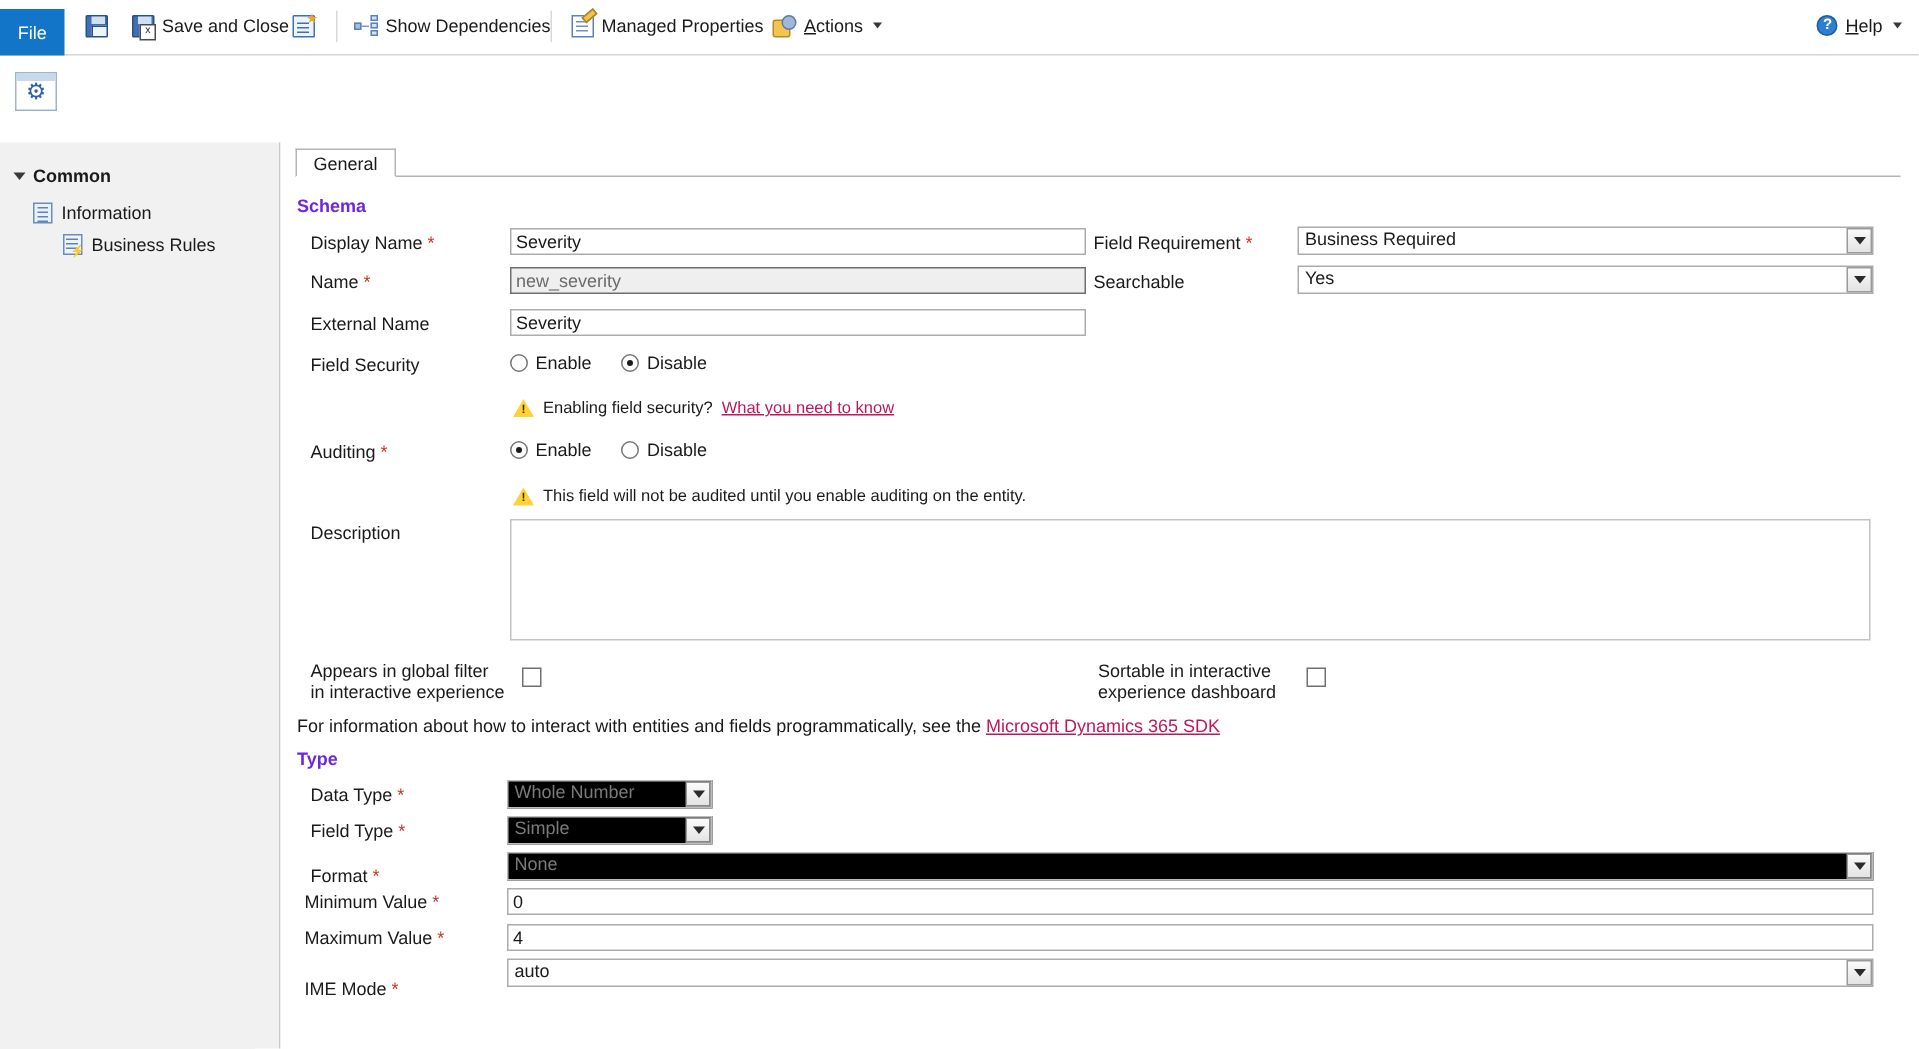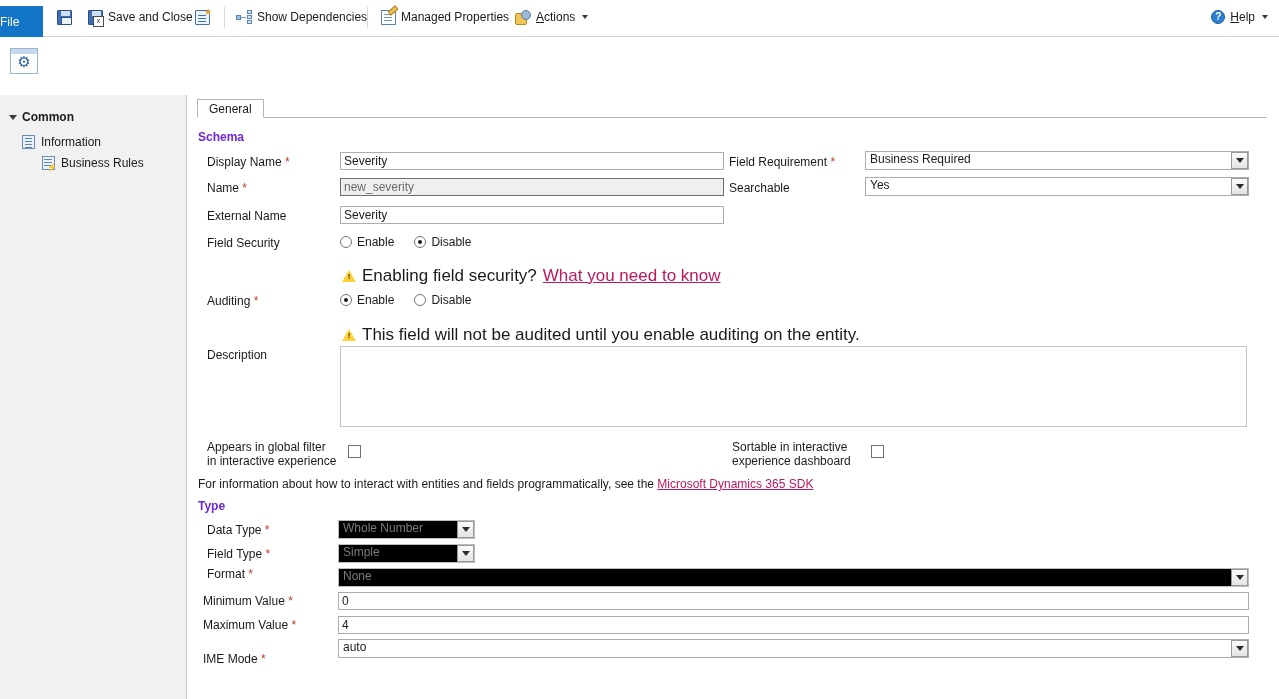--- a/index.html
+++ b/index.html
@@ -19,21 +19,21 @@
     width: 1279px; height: 37px;
     background: #ffffff;
     border-bottom: 1px solid #d4d4d4;
   }
   #file-tab {
     position: absolute; left: 0; top: 6px;
     width: 43px; height: 31px;
     background: #1275c7;
     color: #ffffff;
     font-size: 12px;
-    display: flex; align-items: center; justify-content: flex-start;
+    display: flex; align-items: center; justify-content: center;
     cursor: pointer;
   }
   .tb-item {
     position: absolute; top: 5px; height: 24px;
     display: flex; align-items: center; gap: 5px;
     padding: 0 3px;
     cursor: pointer;
     white-space: nowrap;
     font-size: 12px;
     color: #1a1a1a;
@@ -251,21 +251,21 @@
     width: 4px; height: 4px; border-radius: 50%; background: #1a1a1a;
   }
 
   
   .cbx {
     position: absolute; width: 13px; height: 13px;
     border: 1px solid #707070; background: #ffffff; cursor: pointer;
   }
 
   
-  .warn { position: absolute; display: flex; align-items: center; gap: 6px; font-size: 17px; color: #1a1a1a; }
+  .warn { position: absolute; display: flex; align-items: center; gap: 6px; font-size: 11px; color: #1a1a1a; }
   .ico-warn {
     width: 0; height: 0;
     border-left: 7px solid transparent;
     border-right: 7px solid transparent;
     border-bottom: 12px solid #ffd23a;
     position: relative; flex: 0 0 auto;
   }
   .ico-warn::after {
     content: "!"; position: absolute; left: -2px; top: 2px; width: 4px;
     font-size: 8px; font-weight: bold; color: #3a2c00; line-height: 9px; text-align: center;
@@ -472,21 +472,21 @@
   <div class="lbl" style="left:20px; top:452px;">
     <span>Field Type</span><span class="req"> *</span>
   </div>
   <div class="sel ro" style="left:151px; top:449px; width:137px;">
     <span class="selval">Simple</span>
     <span class="arrow">
         <i></i>
       </span>
   </div>
 
-  <div class="lbl" style="left:20px; top:472px;">
+  <div class="lbl" style="left:20px; top:482px;">
     <span>Format</span><span class="req"> *</span>
   </div>
   <div class="sel ro" style="left:151px; top:473px; width:911px;">
     <span class="selval">None</span>
     <span class="arrow">
         <i></i>
       </span>
   </div>
 
   <div class="lbl" style="left:16px; top:499px;">

